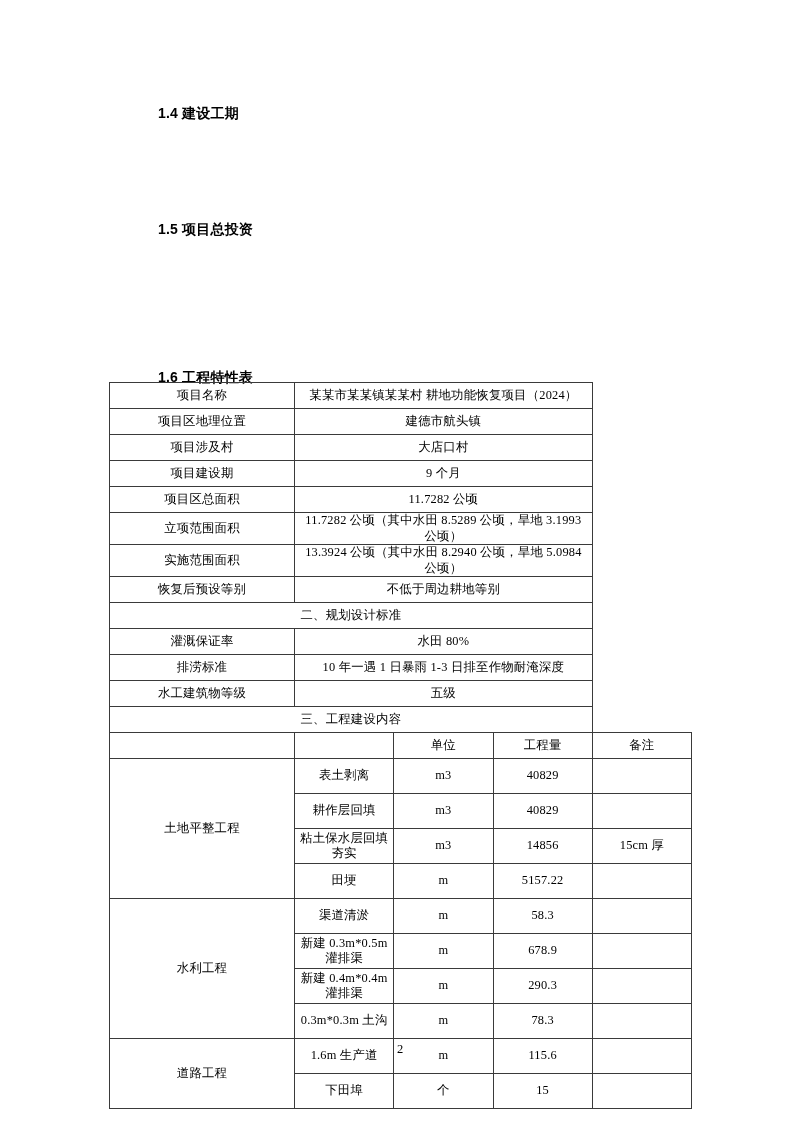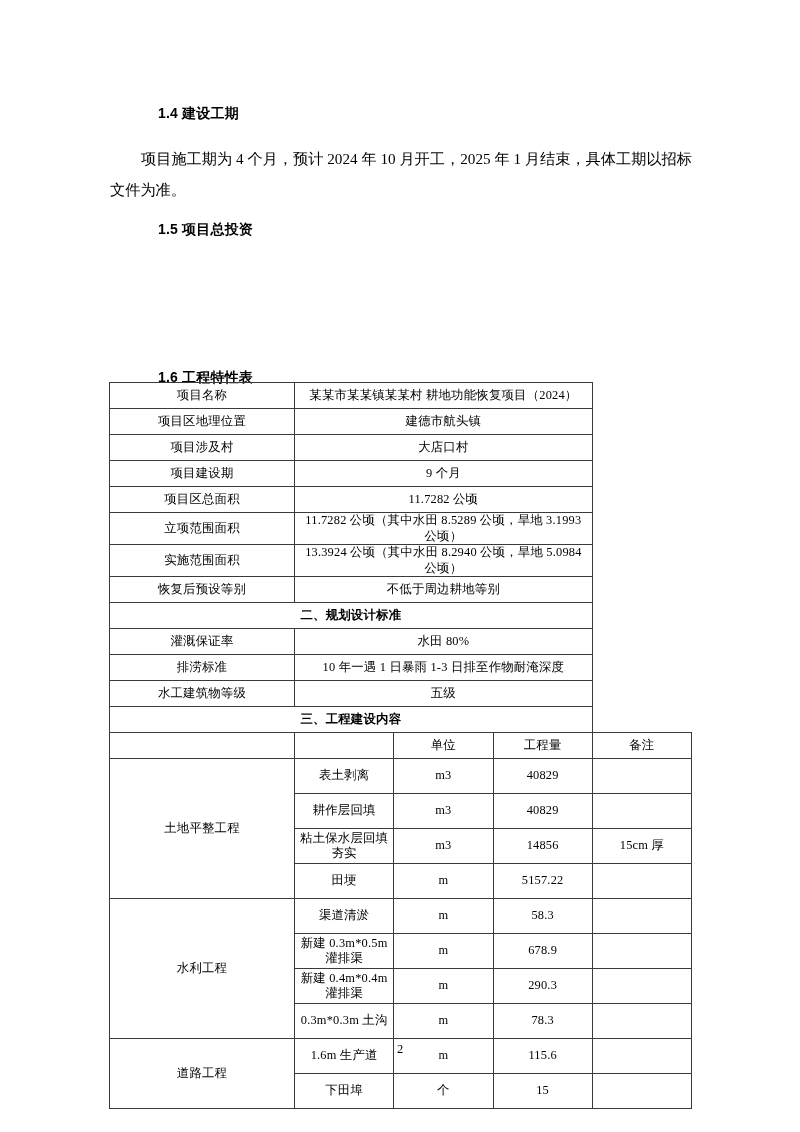--- a/index.html
+++ b/index.html
@@ -94,21 +94,21 @@
     padding: 0 3px;
     height: 25px;
     line-height: 1.25;
     color: #000;
     letter-spacing: 0.2px;
   }
   td.lbl { width: 178px; }
   td.val { }
   td.band {
     font-family: "Liberation Sans", "DejaVu Sans", sans-serif;
-    font-weight: bold;
+    font-weight: normal;
     font-size: 13px;
     letter-spacing: 0.6px;
     height: 26px;
   }
   td.group {
     width: 178px;
     font-size: 12.8px;
   }
   td.item { }
   td.unit { width: 45px; font-family: "Liberation Serif","DejaVu Serif",serif; }
@@ -134,21 +134,20 @@
 </style>
 </head>
 <body>
 
 <div class="page">
 
 
   <div class="h2" style="left:158px; top:105px;">
     <span class="num">1.4</span><span>建设工期</span>
   </div>
-  <div class="para" style="top:143px;">项目施工期为 4 个月，预计 2024 年 10 月开工，2025 年 1 月结束，具体工期以招标文件为准。</div>
 
   <div class="h2" style="left:158px; top:221px;">
     <span class="num">1.5</span><span>项目总投资</span>
   </div>
 
   <div class="h2" style="left:158px; top:369px;">
     <span class="num">1.6</span><span>工程特性表</span>
   </div>
 
   <div class="tbl-wrap">

